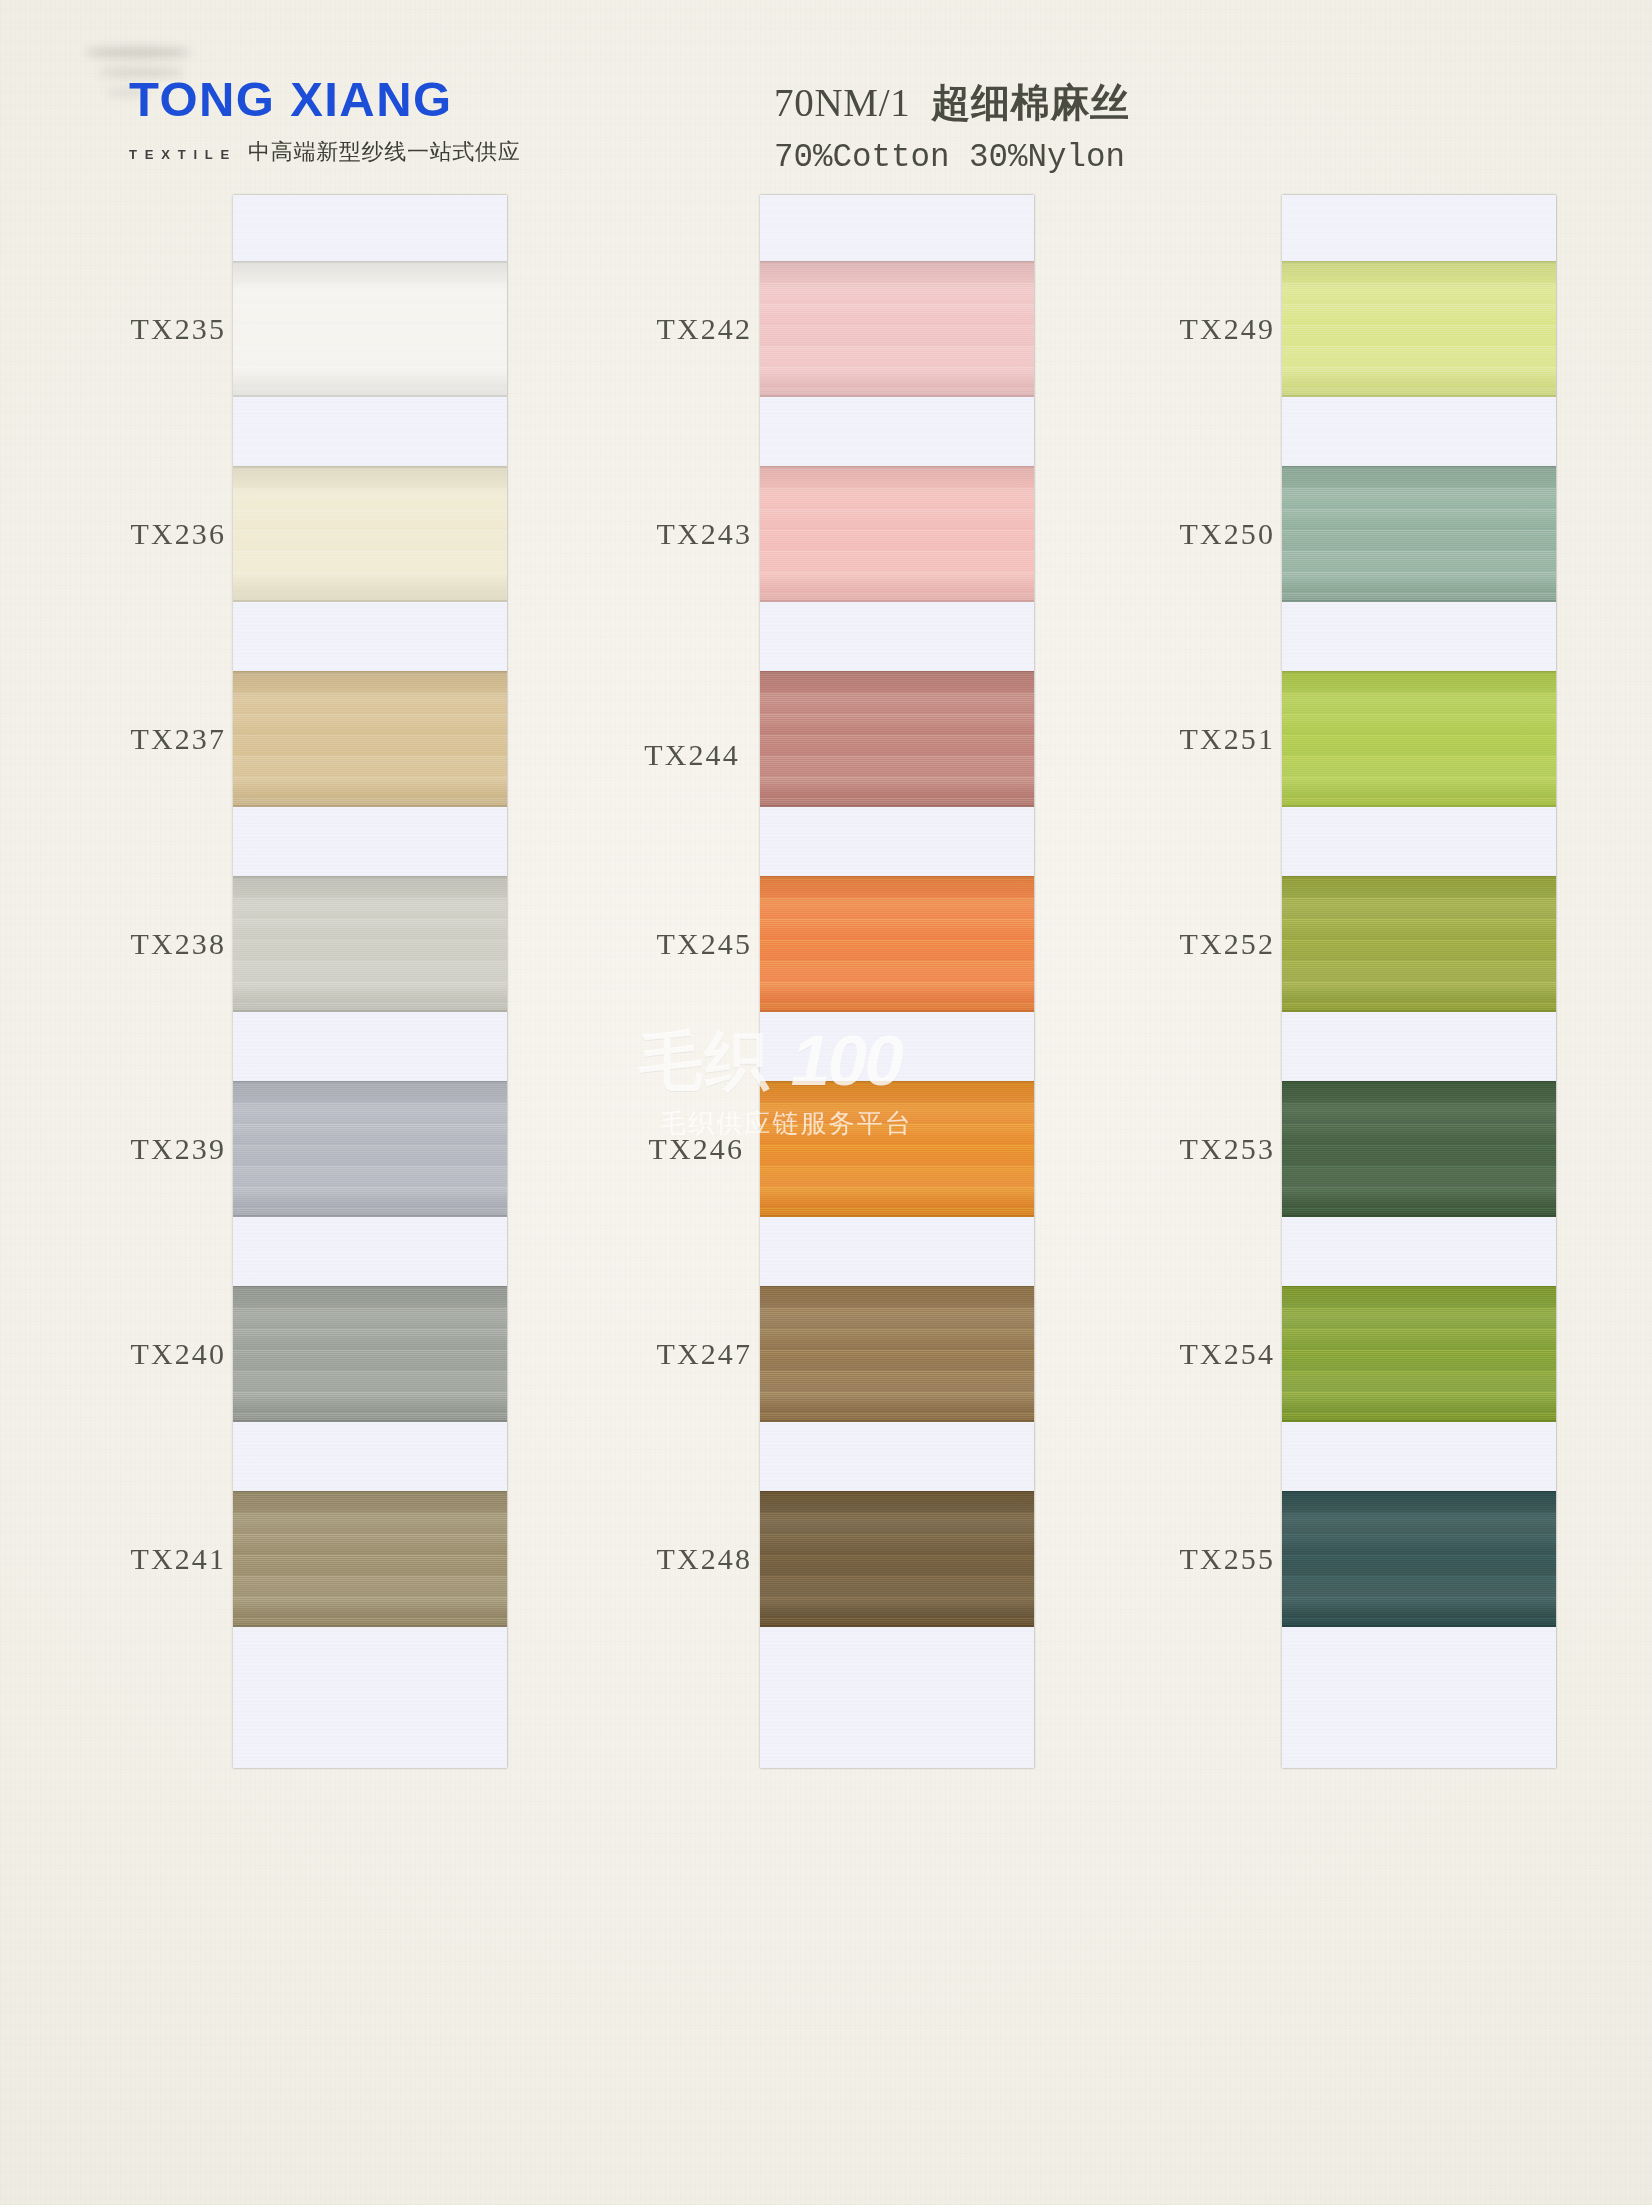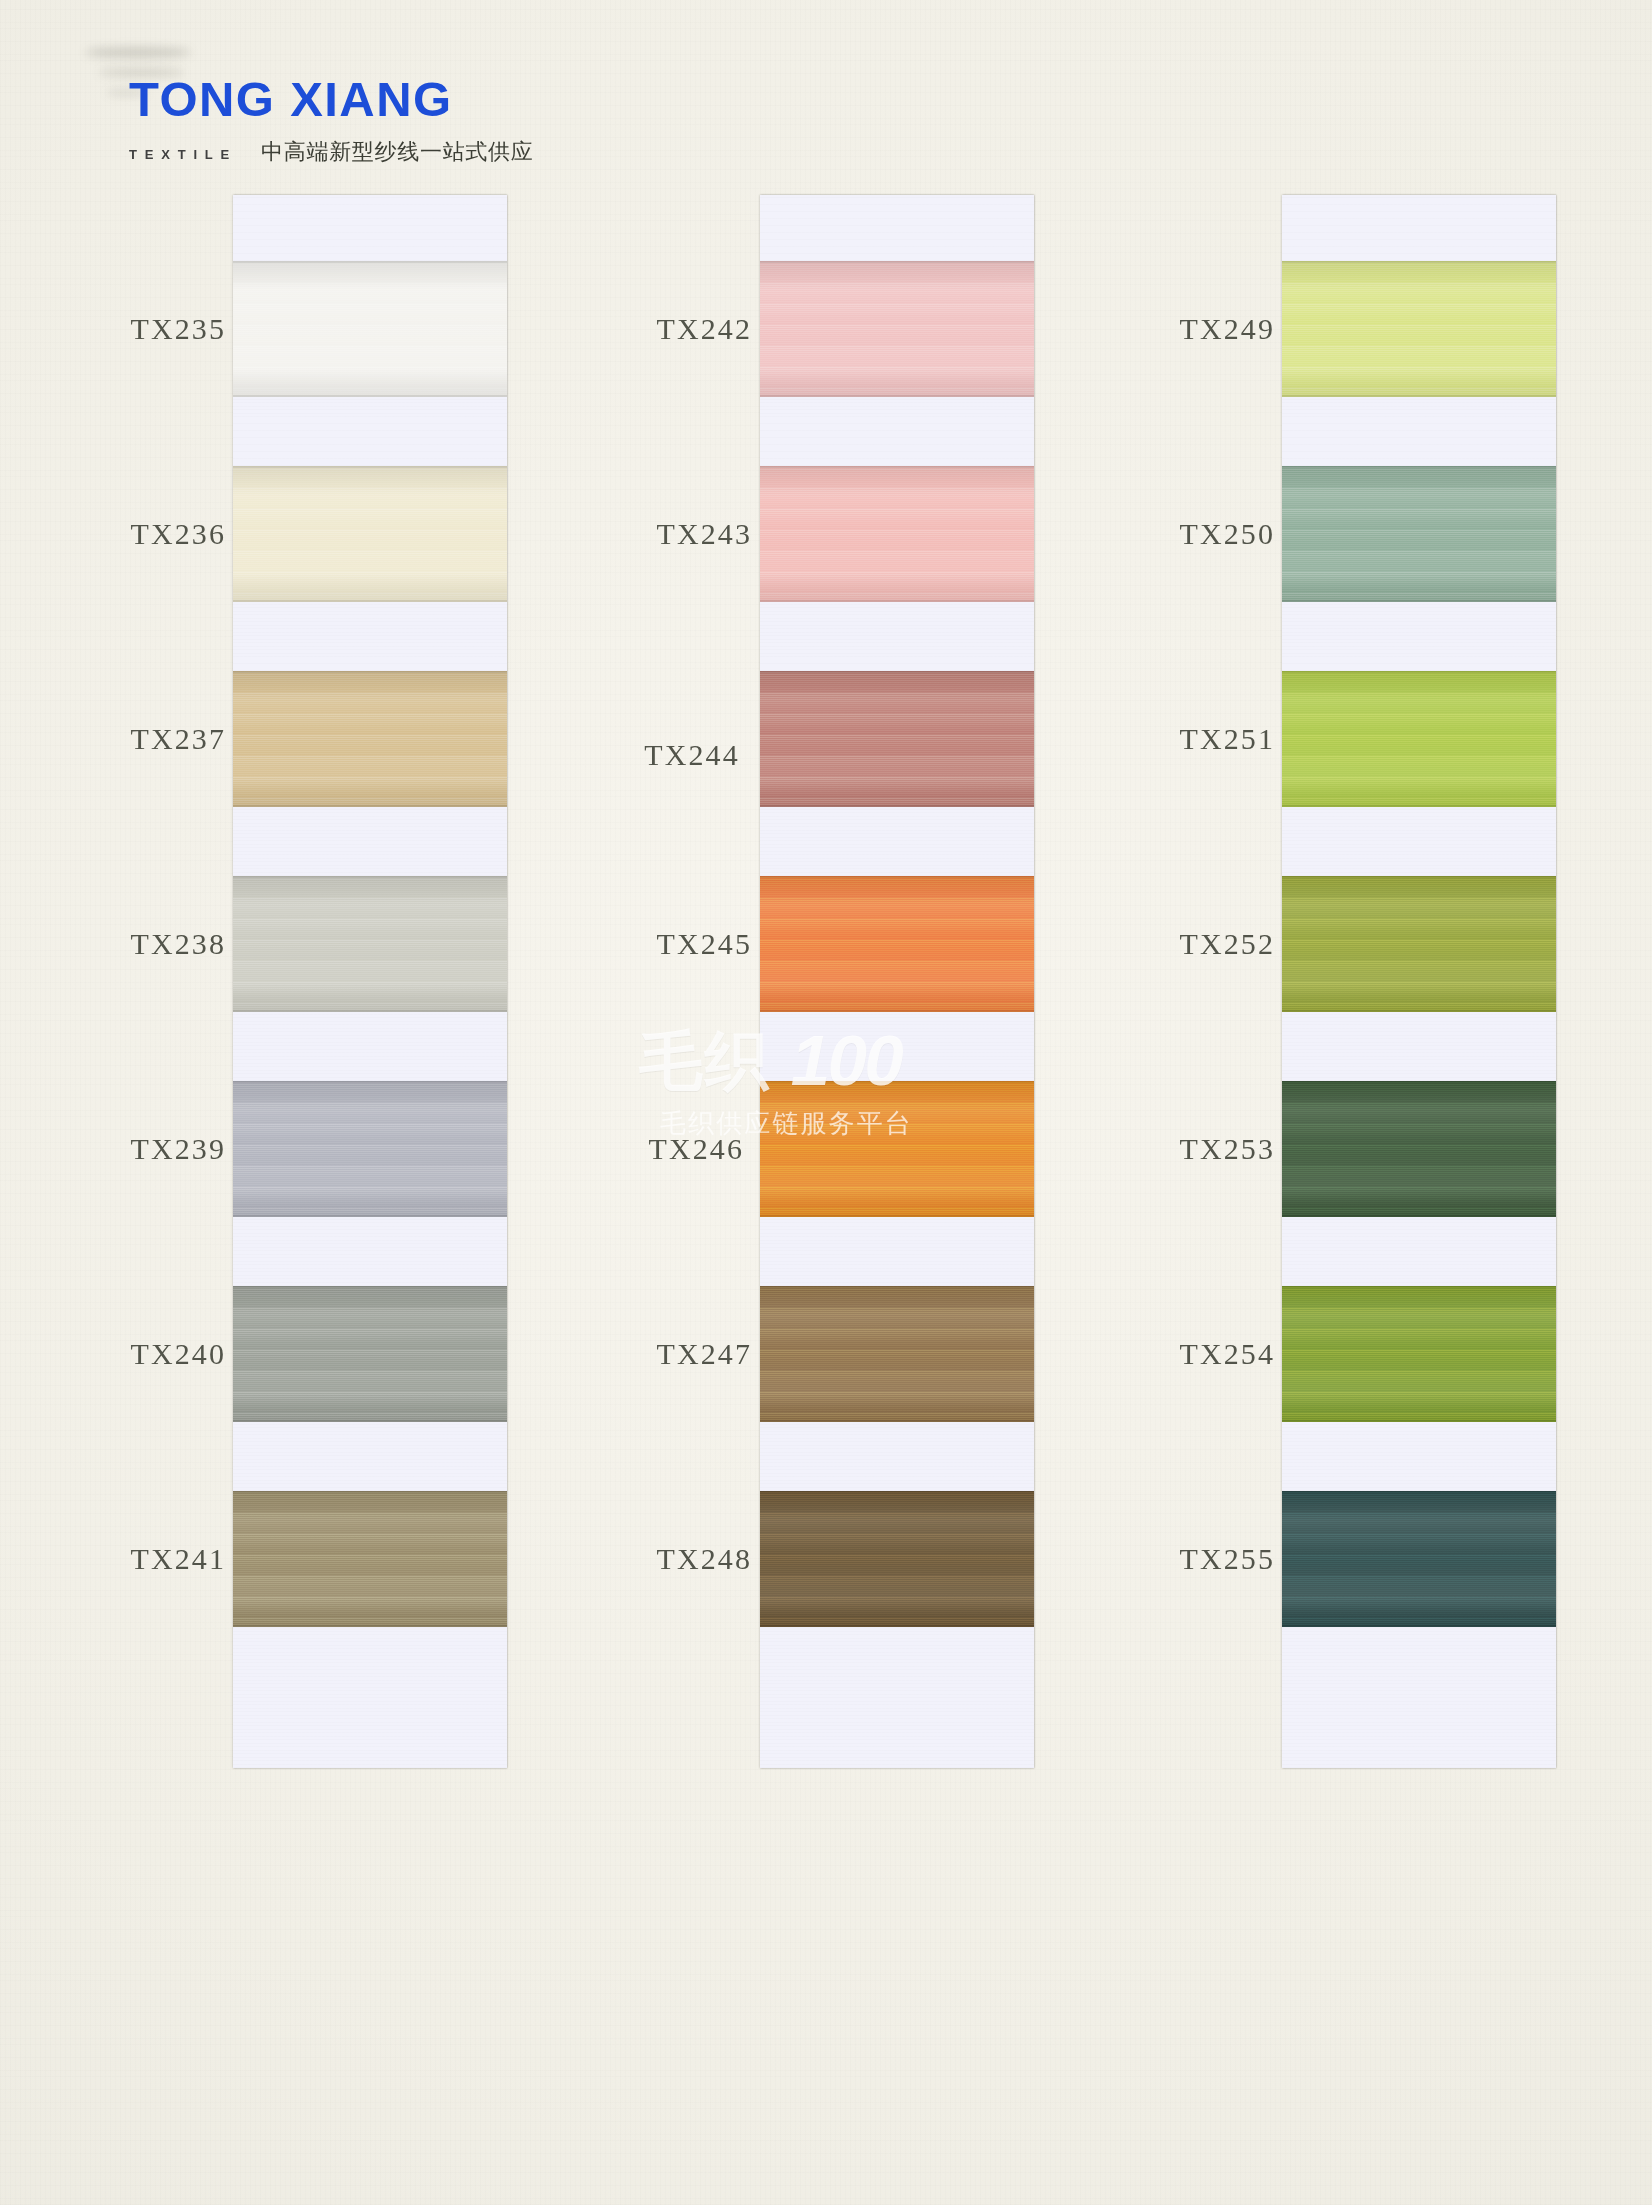--- a/index.html
+++ b/index.html
@@ -37,21 +37,21 @@
   }
   #brand .brow{display:flex;align-items:baseline;margin-top:12.7px;}
   #brand .btex{
     font-family:"Liberation Sans",sans-serif;
     font-weight:bold;font-size:13px;letter-spacing:7.8px;
     color:#404040;
   }
   #brand .bcn{
     font-family:"DejaVu Sans",sans-serif;
     font-size:22px;letter-spacing:0.7px;color:#3c3e35;
-    margin-left:24px;
+    margin-left:11px;
   }
   #spec{position:absolute;left:774px;top:76px;}
   #spec .line1{
     font-family:"Liberation Serif",serif;
     font-size:39px;color:#4a4c42;letter-spacing:0.7px;white-space:nowrap;
   }
   #spec .line1 .cn{font-family:"DejaVu Sans",sans-serif;font-weight:bold;}
   #spec .line2{
     font-family:"Liberation Mono",monospace;
     font-size:32.5px;color:#4a4c42;margin-top:8.5px;letter-spacing:0px;white-space:nowrap;
@@ -133,20 +133,24 @@
 <div class="smudge" style="left:99px;top:68px;width:85px;height:8.5px;background:rgba(80,80,70,0.16);"></div>
 <div class="smudge" style="left:106px;top:89px;width:42px;height:7px;background:rgba(80,80,70,0.13);"></div>
 
 <div id="header">
   <div id="brand">
     <div class="bname">TONG XIANG</div>
     <div class="brow">
       <div class="btex">TEXTILE</div>
       <div class="bcn">中高端新型纱线一站式供应</div>
     </div>
+  </div>
+  <div id="spec">
+    <div class="line1"><span>70NM/1</span>&nbsp;&nbsp;<span class="cn">超细棉麻丝</span></div>
+    <div class="line2">70%Cotton 30%Nylon</div>
   </div>
 </div>
 
 <div id="columns-root">
     <div class="column" style="left: 233px;">
       <div class="card">
         <div class="gap" style="height: 66px;"></div>
         <div class="swatch" style="height: 136px; background: rgb(244, 243, 239);">
           <div class="thread"></div>
           <div class="sheen"></div>

